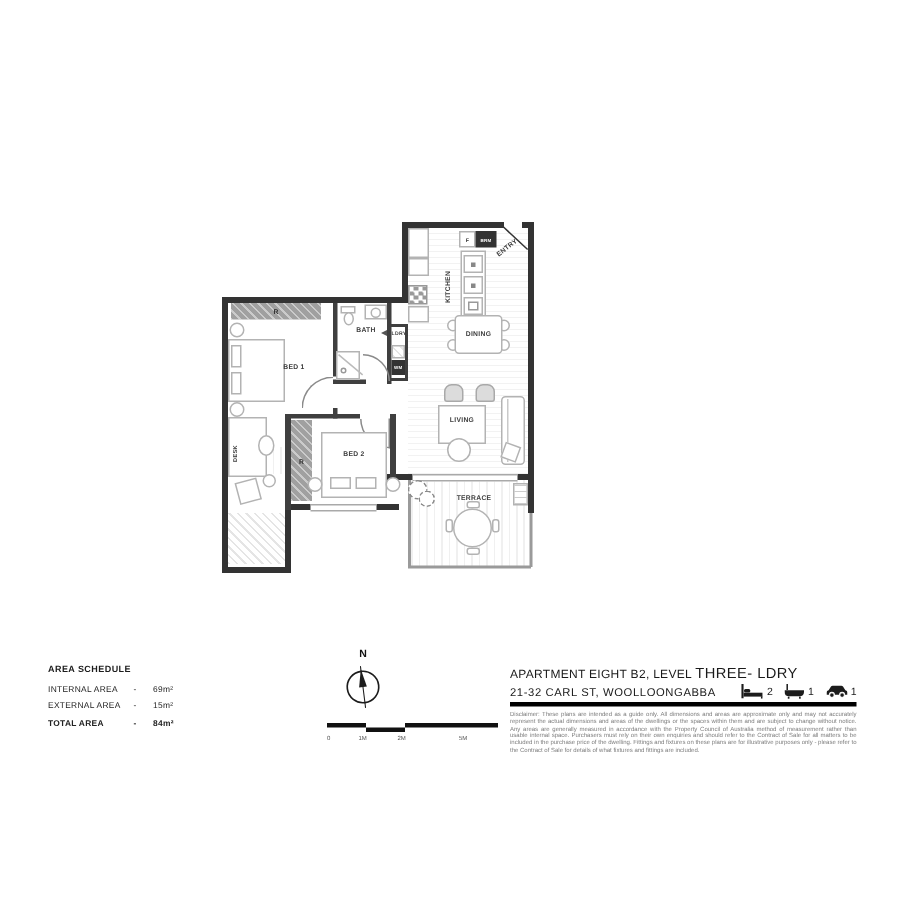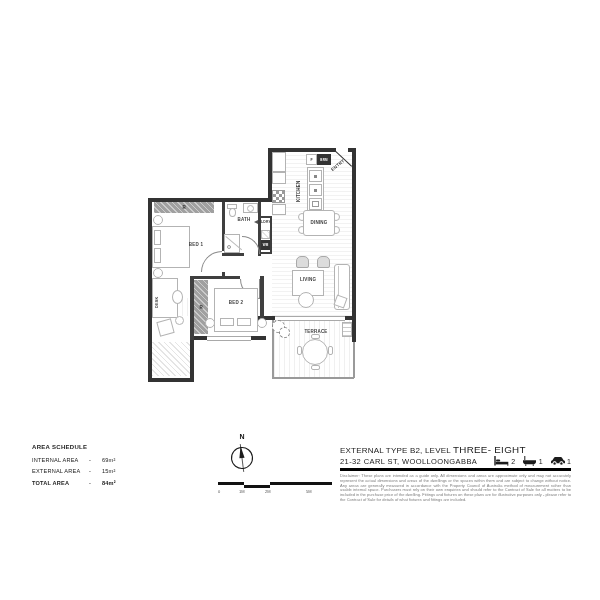--- a/index.html
+++ b/index.html
@@ -227,21 +227,21 @@
     <div class="seg" style="left:26px;top:3px;width:26px;"></div>
     <div class="seg" style="left:52px;top:0;width:62px;"></div>
     <span class="sl" style="left:0;">0</span>
     <span class="sl" style="left:21px;">1M</span>
     <span class="sl" style="left:47px;">2M</span>
     <span class="sl" style="left:88px;">5M</span>
   </div>
 
   <div id="title-block">
     <div id="tb-line1">
-      <span>EXTERNAL TYPE B2, LEVEL </span><span class="emph">THREE- EIGHT</span>
+      <span>APARTMENT EIGHT B2, LEVEL </span><span class="emph">THREE- LDRY</span>
     </div>
     <div id="tb-line2">21-32 CARL ST, WOOLLOONGABBA</div>
     <div id="tb-stats">
       <span class="stat">
         <svg width="15" height="10" viewBox="0 0 15 10">
           <rect x="0.3" y="0" width="1.4" height="9.5" fill="#1c1c1c"></rect>
           <rect x="2" y="3.4" width="4.2" height="2.2" rx="1" fill="#1c1c1c"></rect>
           <rect x="1.7" y="5.8" width="12.6" height="2.6" fill="#1c1c1c"></rect>
           <rect x="13.3" y="8.2" width="1" height="1.5" fill="#1c1c1c"></rect>
         </svg>

